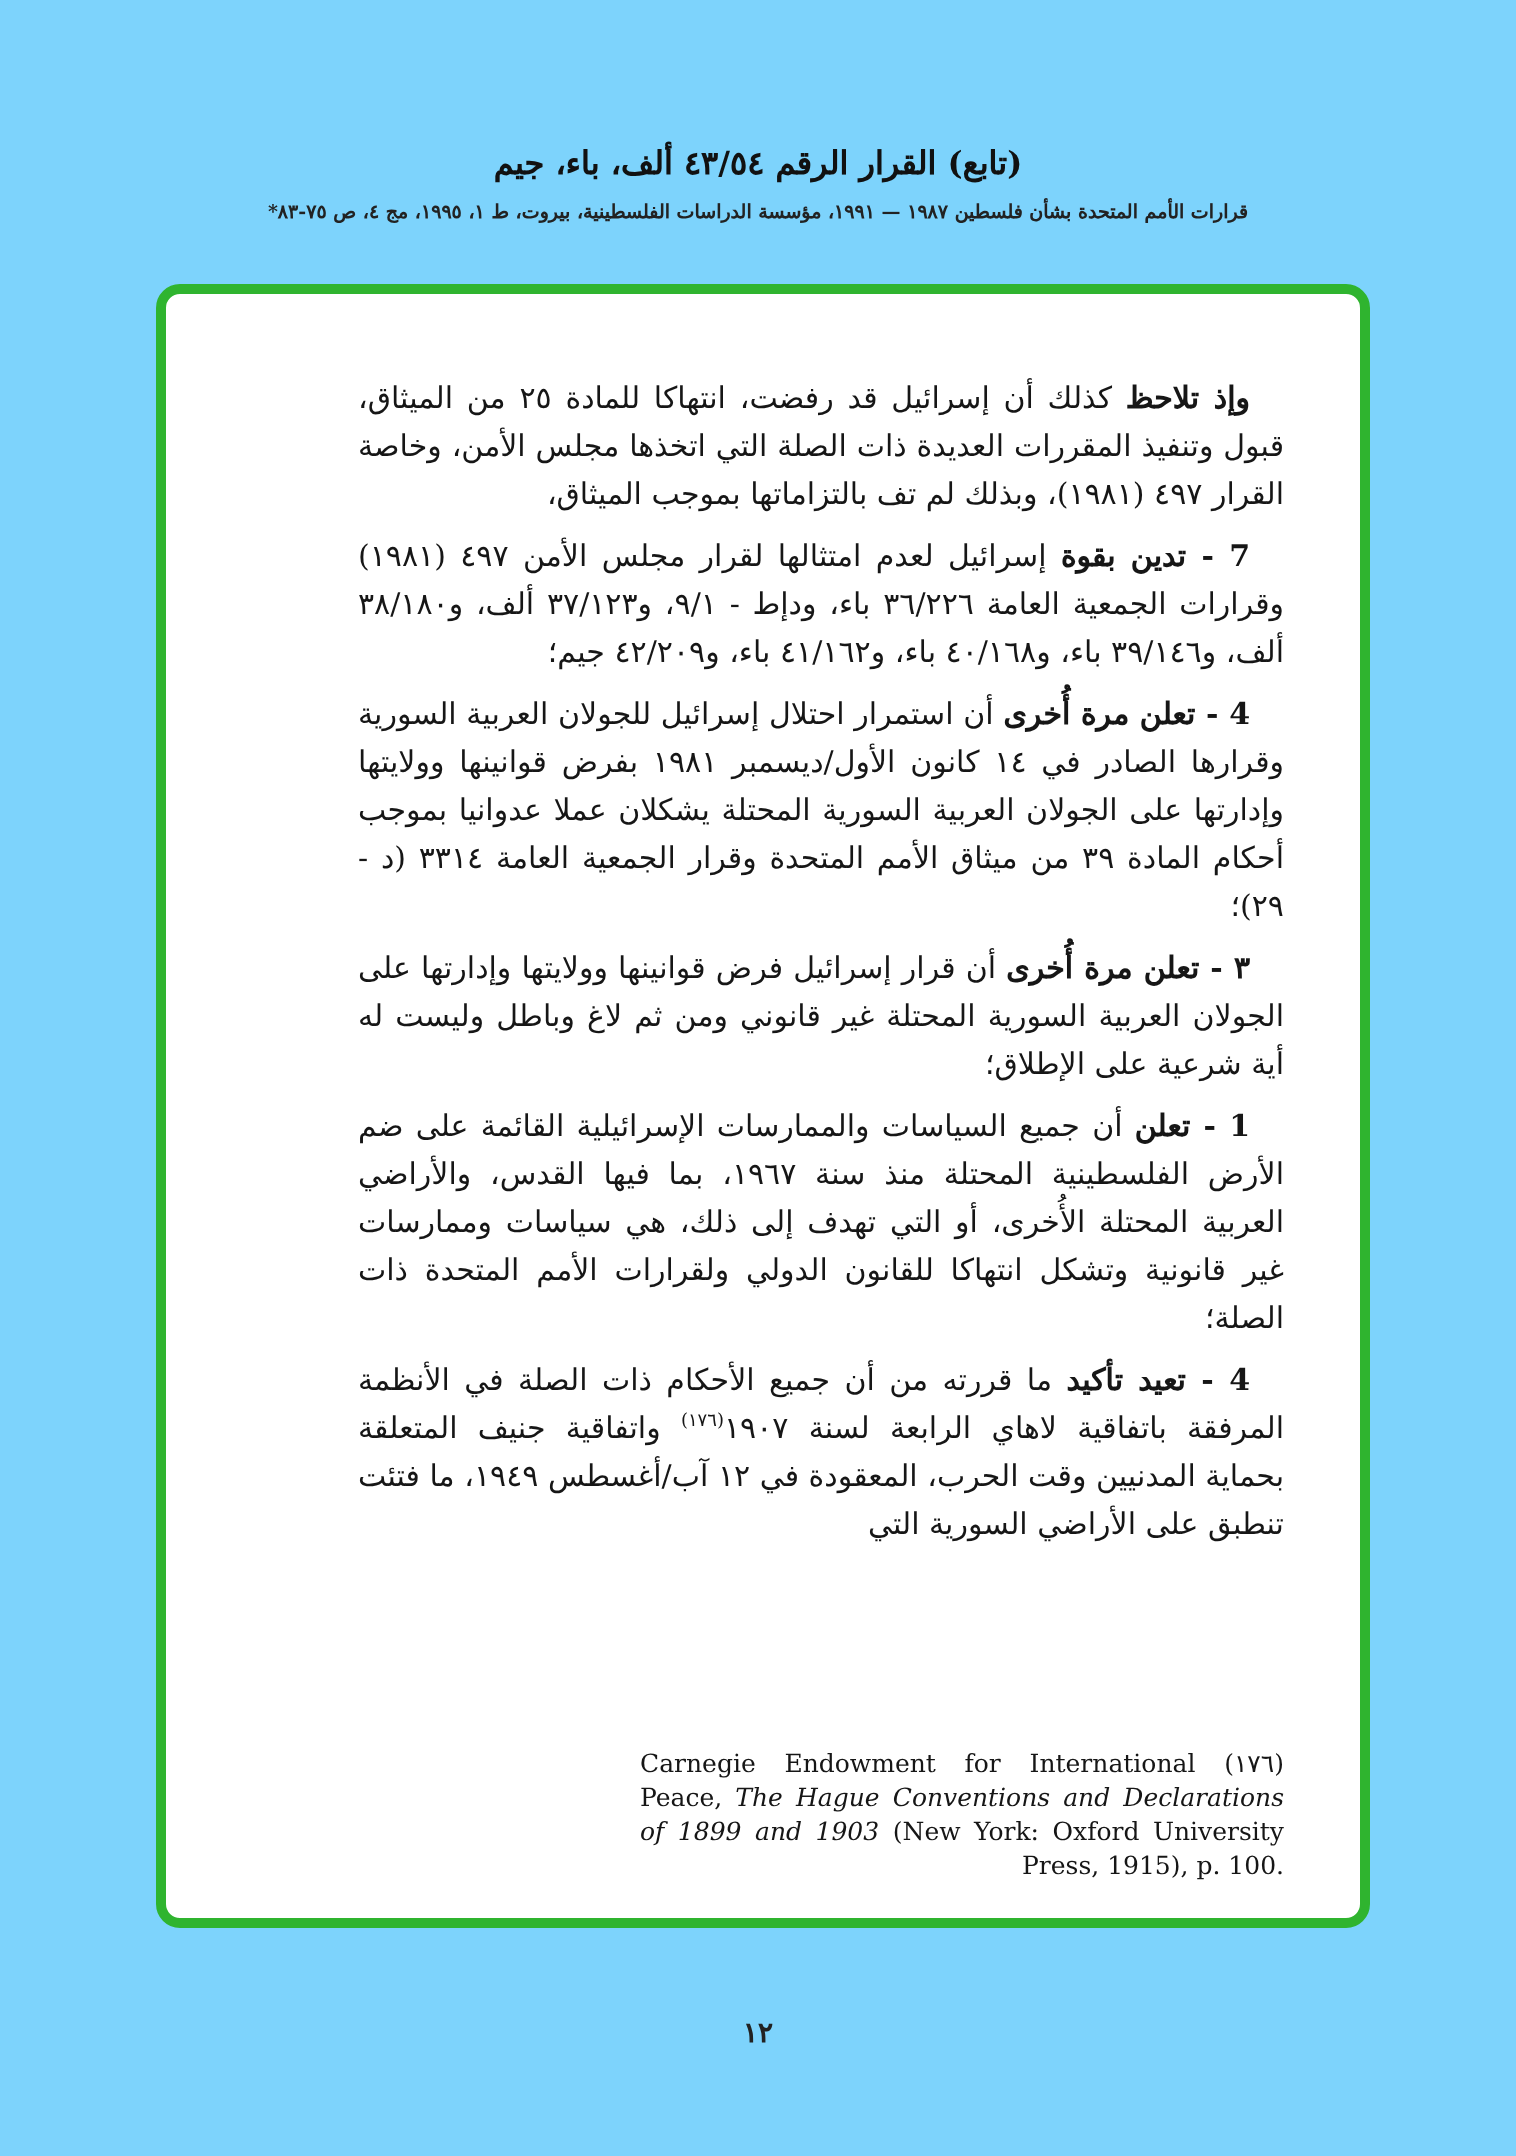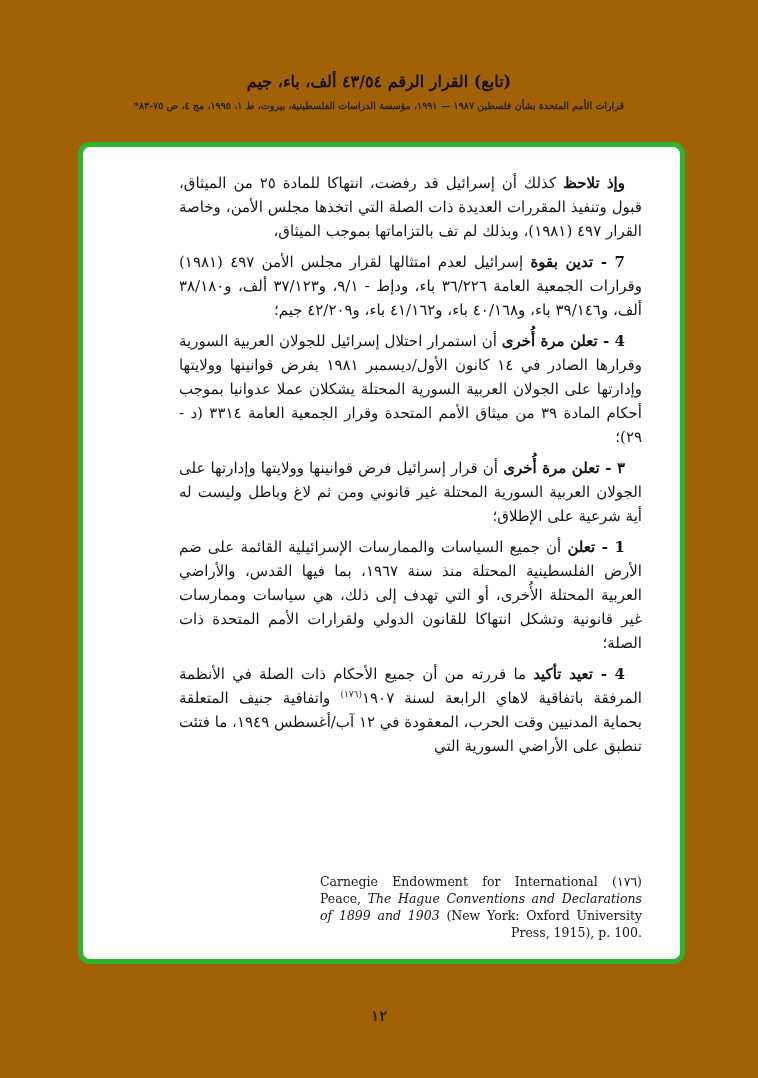--- a/index.html
+++ b/index.html
@@ -2,21 +2,21 @@
 <html lang="ar"><head>
 <meta charset="utf-8">
 <style>
   * { margin: 0; padding: 0; box-sizing: border-box; }
   html, body { background: #ffffff; }
   .page {
     position: relative;
     width: 758px;
     height: 1078px;
     margin: 0 auto;
-    background: #a16207;
+    background: #7dd3fc;
     color: #141414;
     font-family: "DejaVu Serif", serif;
     overflow: hidden;
   }
   .page-header {
     position: absolute;
     top: 72px;
     left: 0;
     right: 0;
     text-align: center;
@@ -35,21 +35,21 @@
     letter-spacing: 0.1px;
   }
   .highlight-frame {
     position: absolute;
     left: 78px;
     top: 142px;
     width: 607px;
     height: 822px;
     border: 5px solid #2fb42f;
     border-radius: 12px;
-    padding: 24px 38px 18px 96px;
+    padding: 40px 38px 18px 96px;
     display: flex;
     flex-direction: column;
     overflow: hidden;
     background: #ffffff;
   }
   .body-text {
     direction: rtl;
     text-align: justify;
     font-size: 15px;
     line-height: 24px;
@@ -82,21 +82,20 @@
   .fn-marker { white-space: nowrap; }
   .page-number {
     position: absolute;
     top: 1008px;
     left: 0;
     right: 0;
     text-align: center;
     font-size: 14px;
     font-weight: bold;
     color: #222;
-    font-family: Liberation Mono, monospace;
   }
 </style>
 </head>
 <body>
 
 <div class="page">
 
   <header class="page-header">
     <div class="doc-title">(تابع) القرار الرقم ٤٣/٥٤ ألف، باء، جيم</div>
     <div class="doc-subtitle">قرارات الأمم المتحدة بشأن فلسطين ١٩٨٧ — ١٩٩١، مؤسسة الدراسات الفلسطينية، بيروت، ط ١، ١٩٩٥، مج ٤، ص ٧٥-٨٣*</div>

